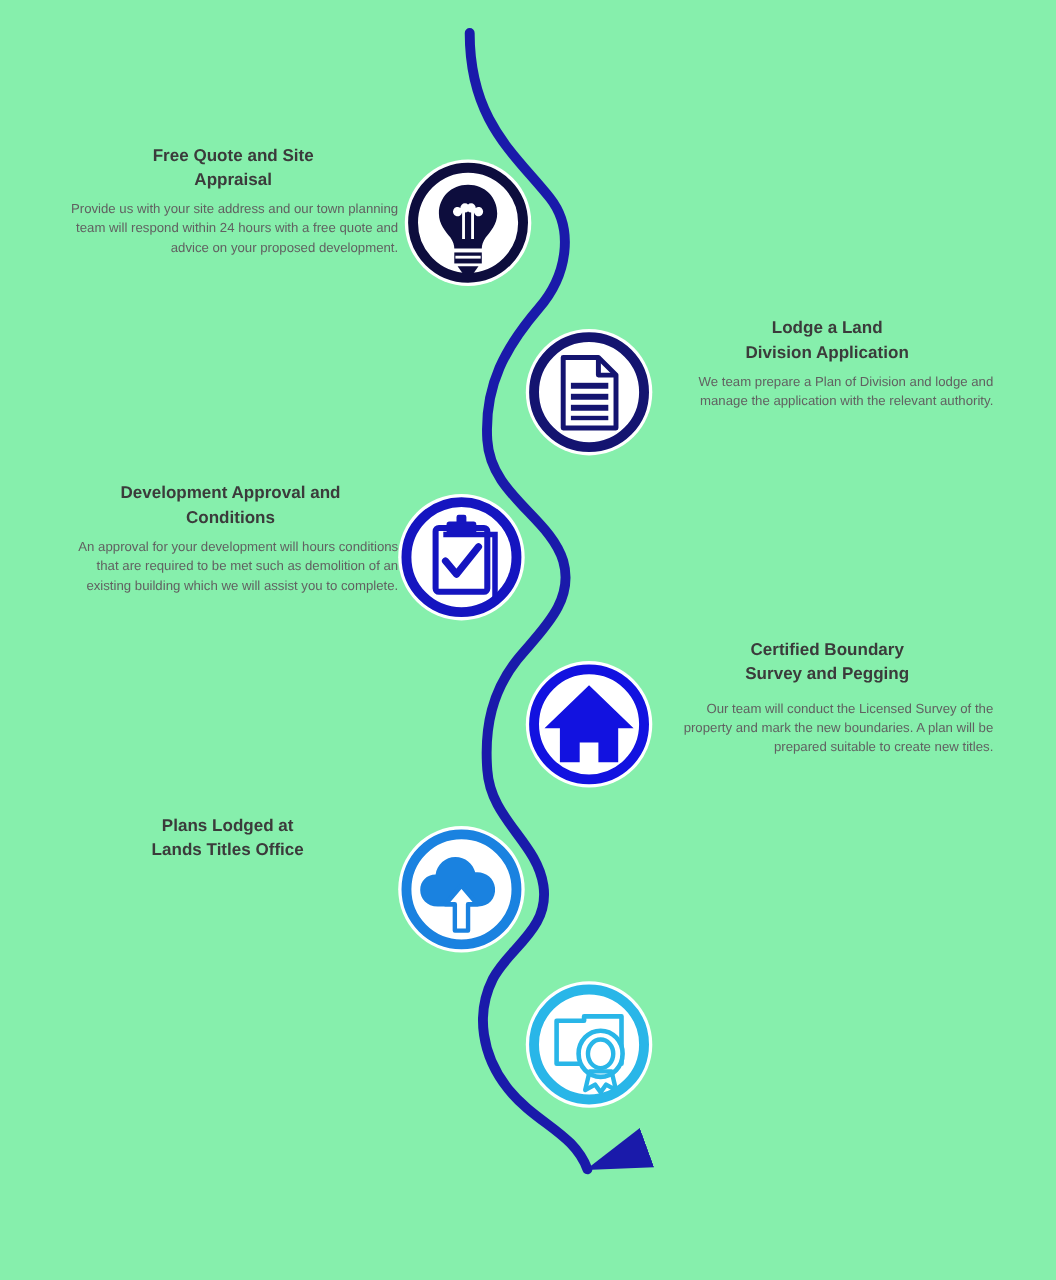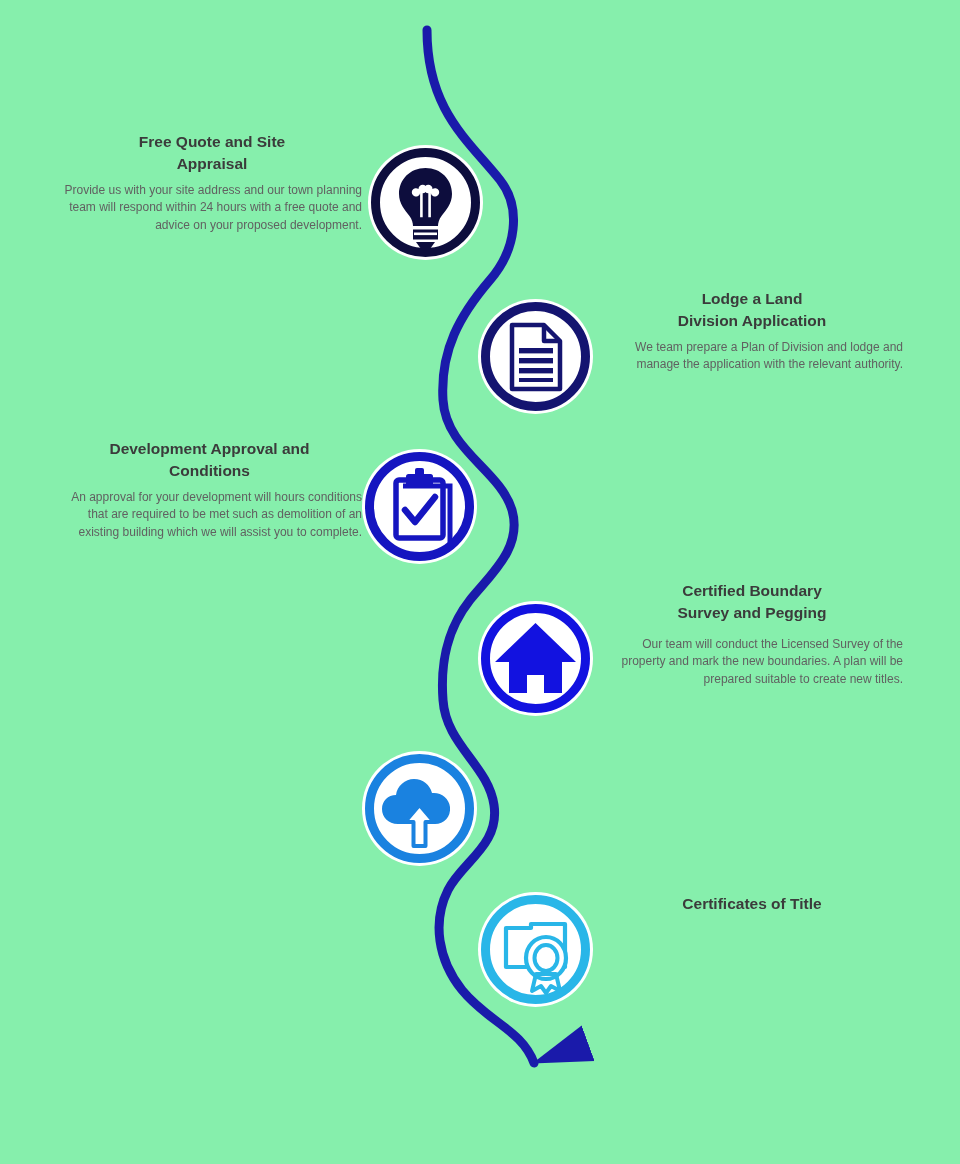--- a/index.html
+++ b/index.html
@@ -165,31 +165,32 @@
   <div class="step s5">
     <div class="icon-wrap">
       <svg width="115" height="115" viewBox="0 0 115 115">
         <circle cx="57.5" cy="57.5" r="50" fill="none" stroke="#1a82e0" stroke-width="9"></circle>
         <path d="M36 73 C26 73 20 66 20 58 C20 50 26 44 34 44 C35 35 43 28 52 28
                  C61 28 68 34 70 42 C79 41 87 47 88 56 C89 66 82 73 73 73 Z" fill="#1a82e0"></path>
         <path d="M57.5 54 L72 71 L63.5 71 L63.5 95 L51.5 95 L51.5 71 L43 71 Z" fill="#ffffff" stroke="#1a82e0" stroke-width="4" stroke-linejoin="round"></path>
       </svg>
     </div>
     <div class="text-block">
+      <div class="step-title">Plans Lodged at
+Lands Titles Office</div>
     </div>
   </div>
 
   <div class="step s6">
     <div class="icon-wrap">
       <svg width="115" height="115" viewBox="0 0 115 115">
         <circle cx="57.5" cy="57.5" r="50" fill="none" stroke="#29b6e8" stroke-width="9"></circle>
         <path d="M28 36 L53 36 L53 32 L87 32 L87 75 L28 75 Z" fill="none" stroke="#29b6e8" stroke-width="4.2" stroke-linejoin="round"></path>
         <ellipse cx="68" cy="66" rx="20" ry="21" fill="#ffffff" stroke="#29b6e8" stroke-width="4.2"></ellipse>
         <ellipse cx="68" cy="66" rx="11.5" ry="13" fill="none" stroke="#29b6e8" stroke-width="4"></ellipse>
         <path d="M58 82 L54 99 L63 94 L68 101 L73 94 L82 99 L78 82 Z" fill="none" stroke="#29b6e8" stroke-width="4" stroke-linejoin="round"></path>
       </svg>
     </div>
     <div class="text-block">
-      <div class="step-title">Certificates of Title</div>
     </div>
   </div>
 
 </div>
 
 </body></html>

